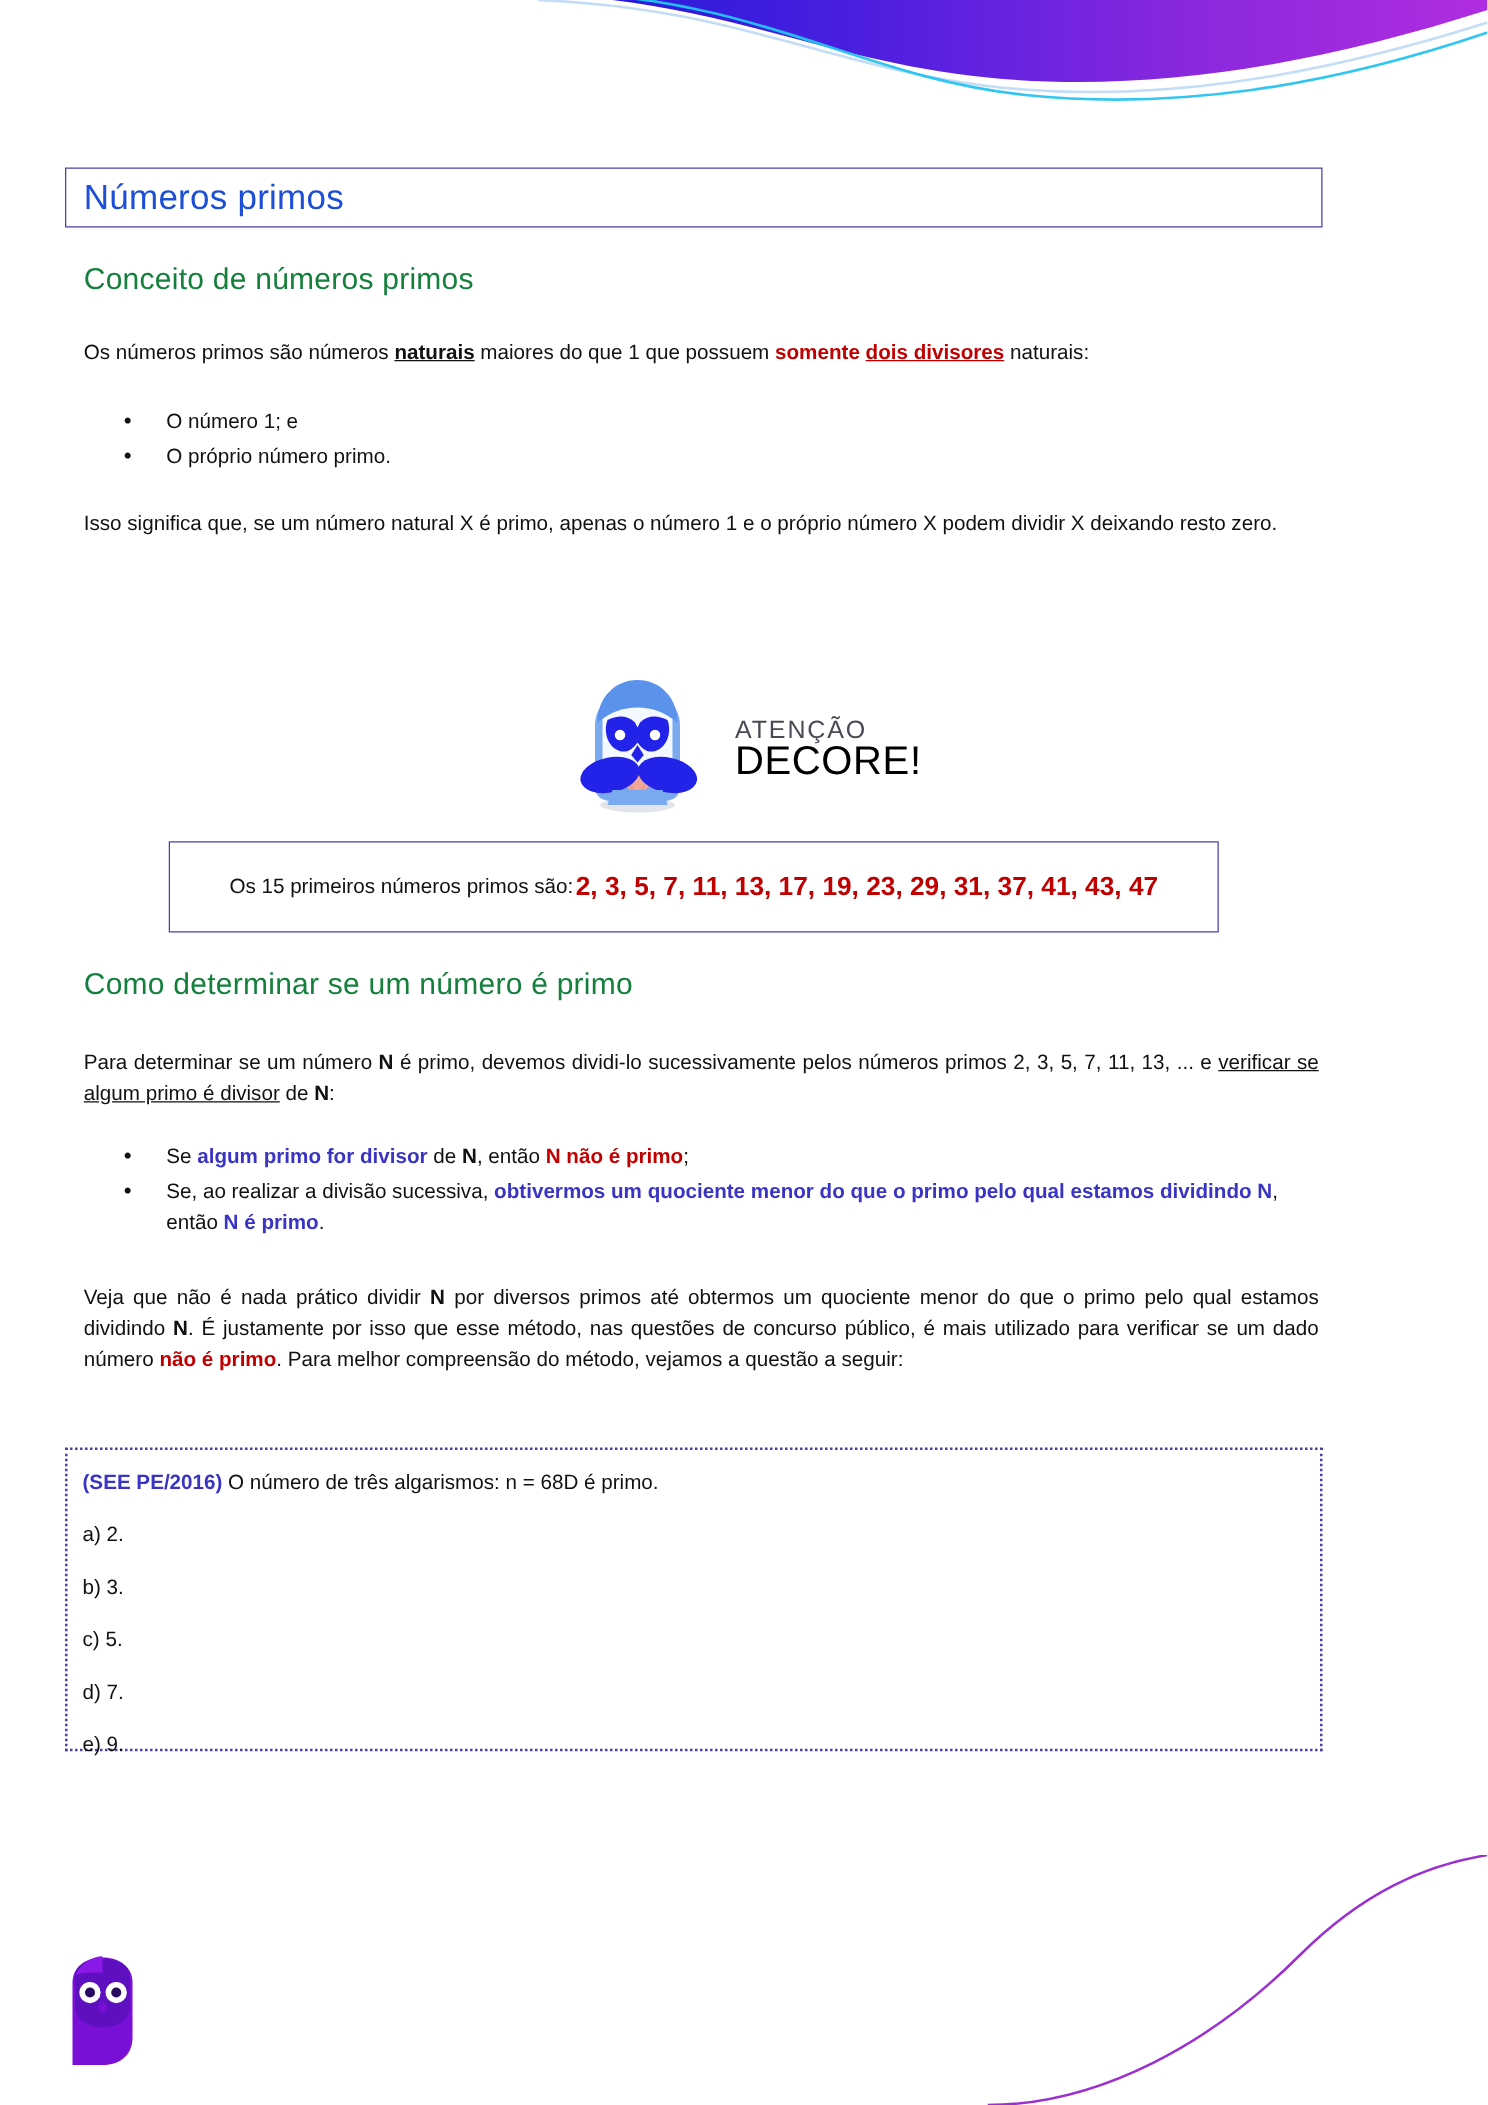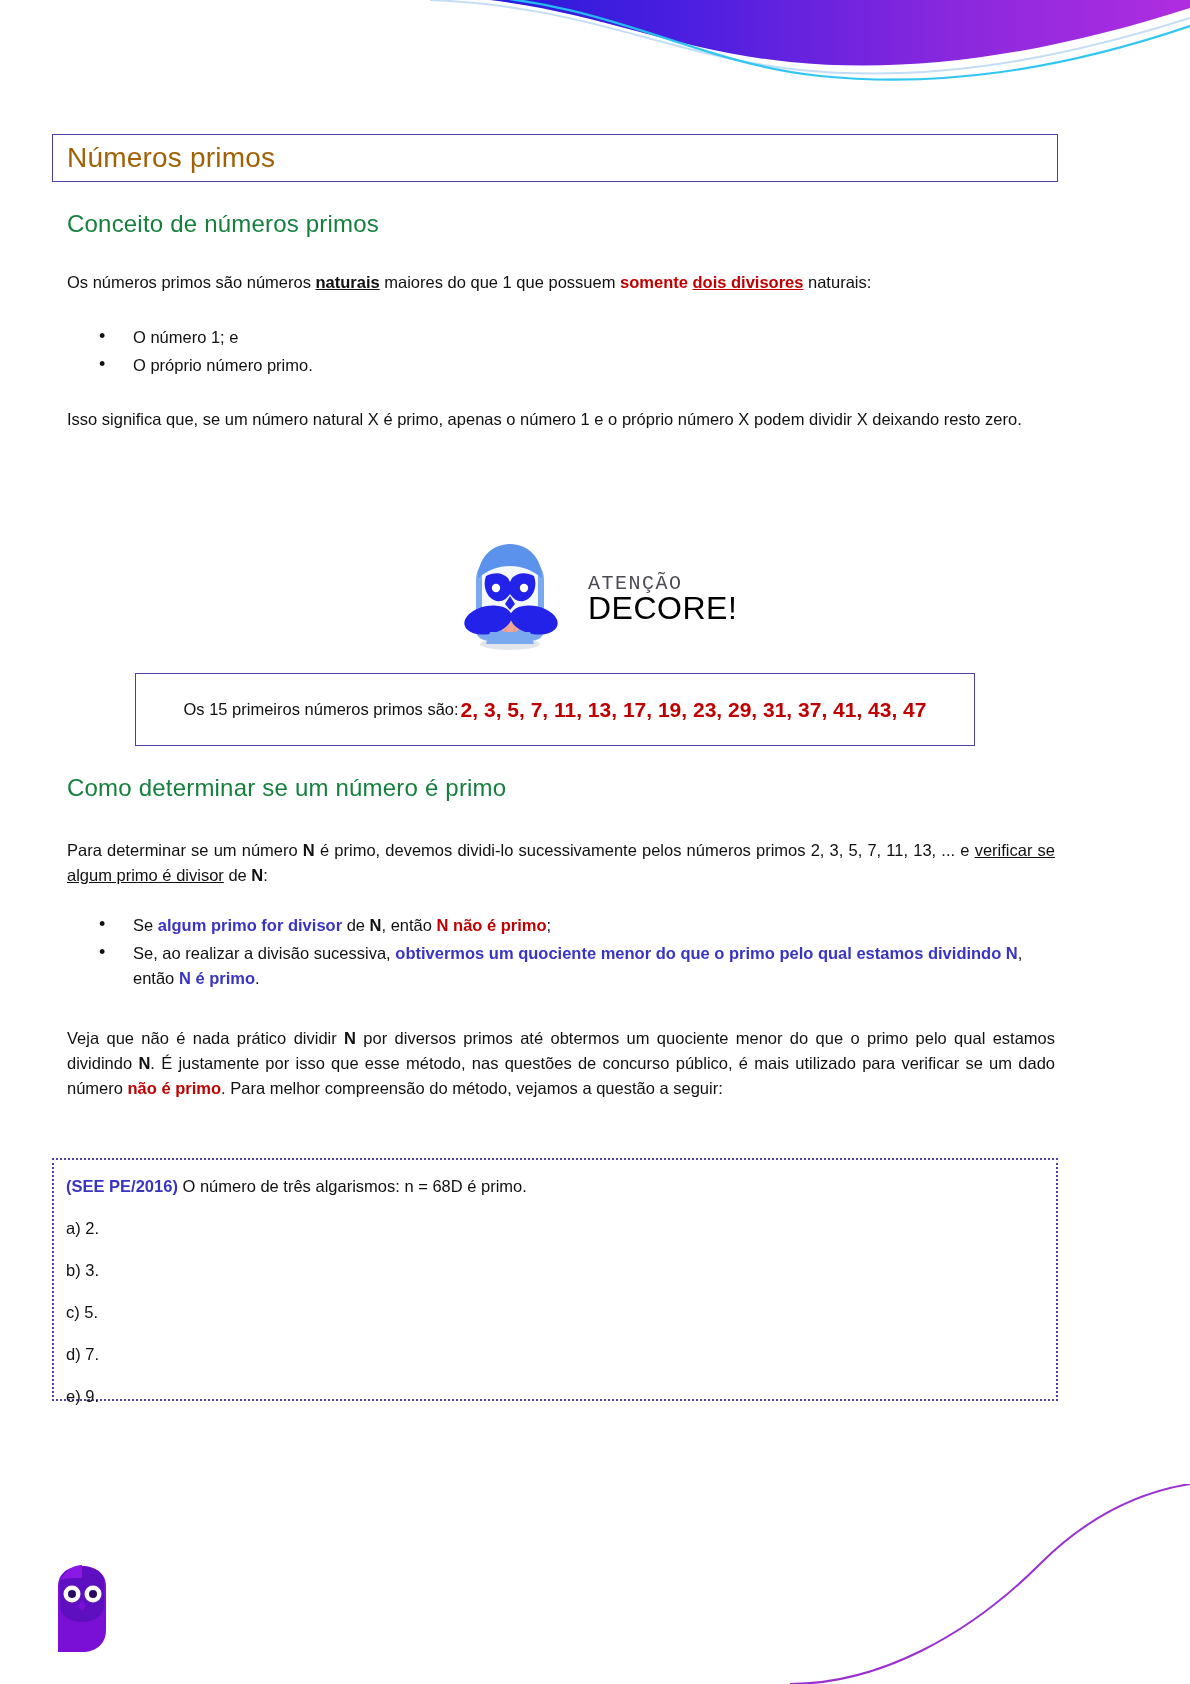--- a/index.html
+++ b/index.html
@@ -36,21 +36,21 @@
     left: 52px;
     top: 134px;
     width: 1006px;
     height: 48px;
     border: 1.5px solid #4b3fa8;
     display: flex;
     align-items: center;
     padding-left: 14px;
   }
   .title-box .title-text {
-    color: #a16207;
+    color: #1d4ed8;
     font-size: 28px;
     letter-spacing: 0.2px;
     font-weight: 400;
   }
 
   
   .h2 {
     position: absolute;
     left: 67px;
     color: #15803d;
@@ -114,21 +114,20 @@
     position: absolute;
     left: 150px;
     top: 40px;
     line-height: 1;
   }
   .decore-atencao {
     font-size: 20px;
     letter-spacing: 1.5px;
     color: #4a4a55;
     font-weight: 400;
-    font-family: Liberation Mono, monospace;
   }
   .decore-big {
     font-size: 32px;
     letter-spacing: 0.5px;
     color: #000000;
     font-weight: 400;
     margin-top: -2px;
   }
 
   

